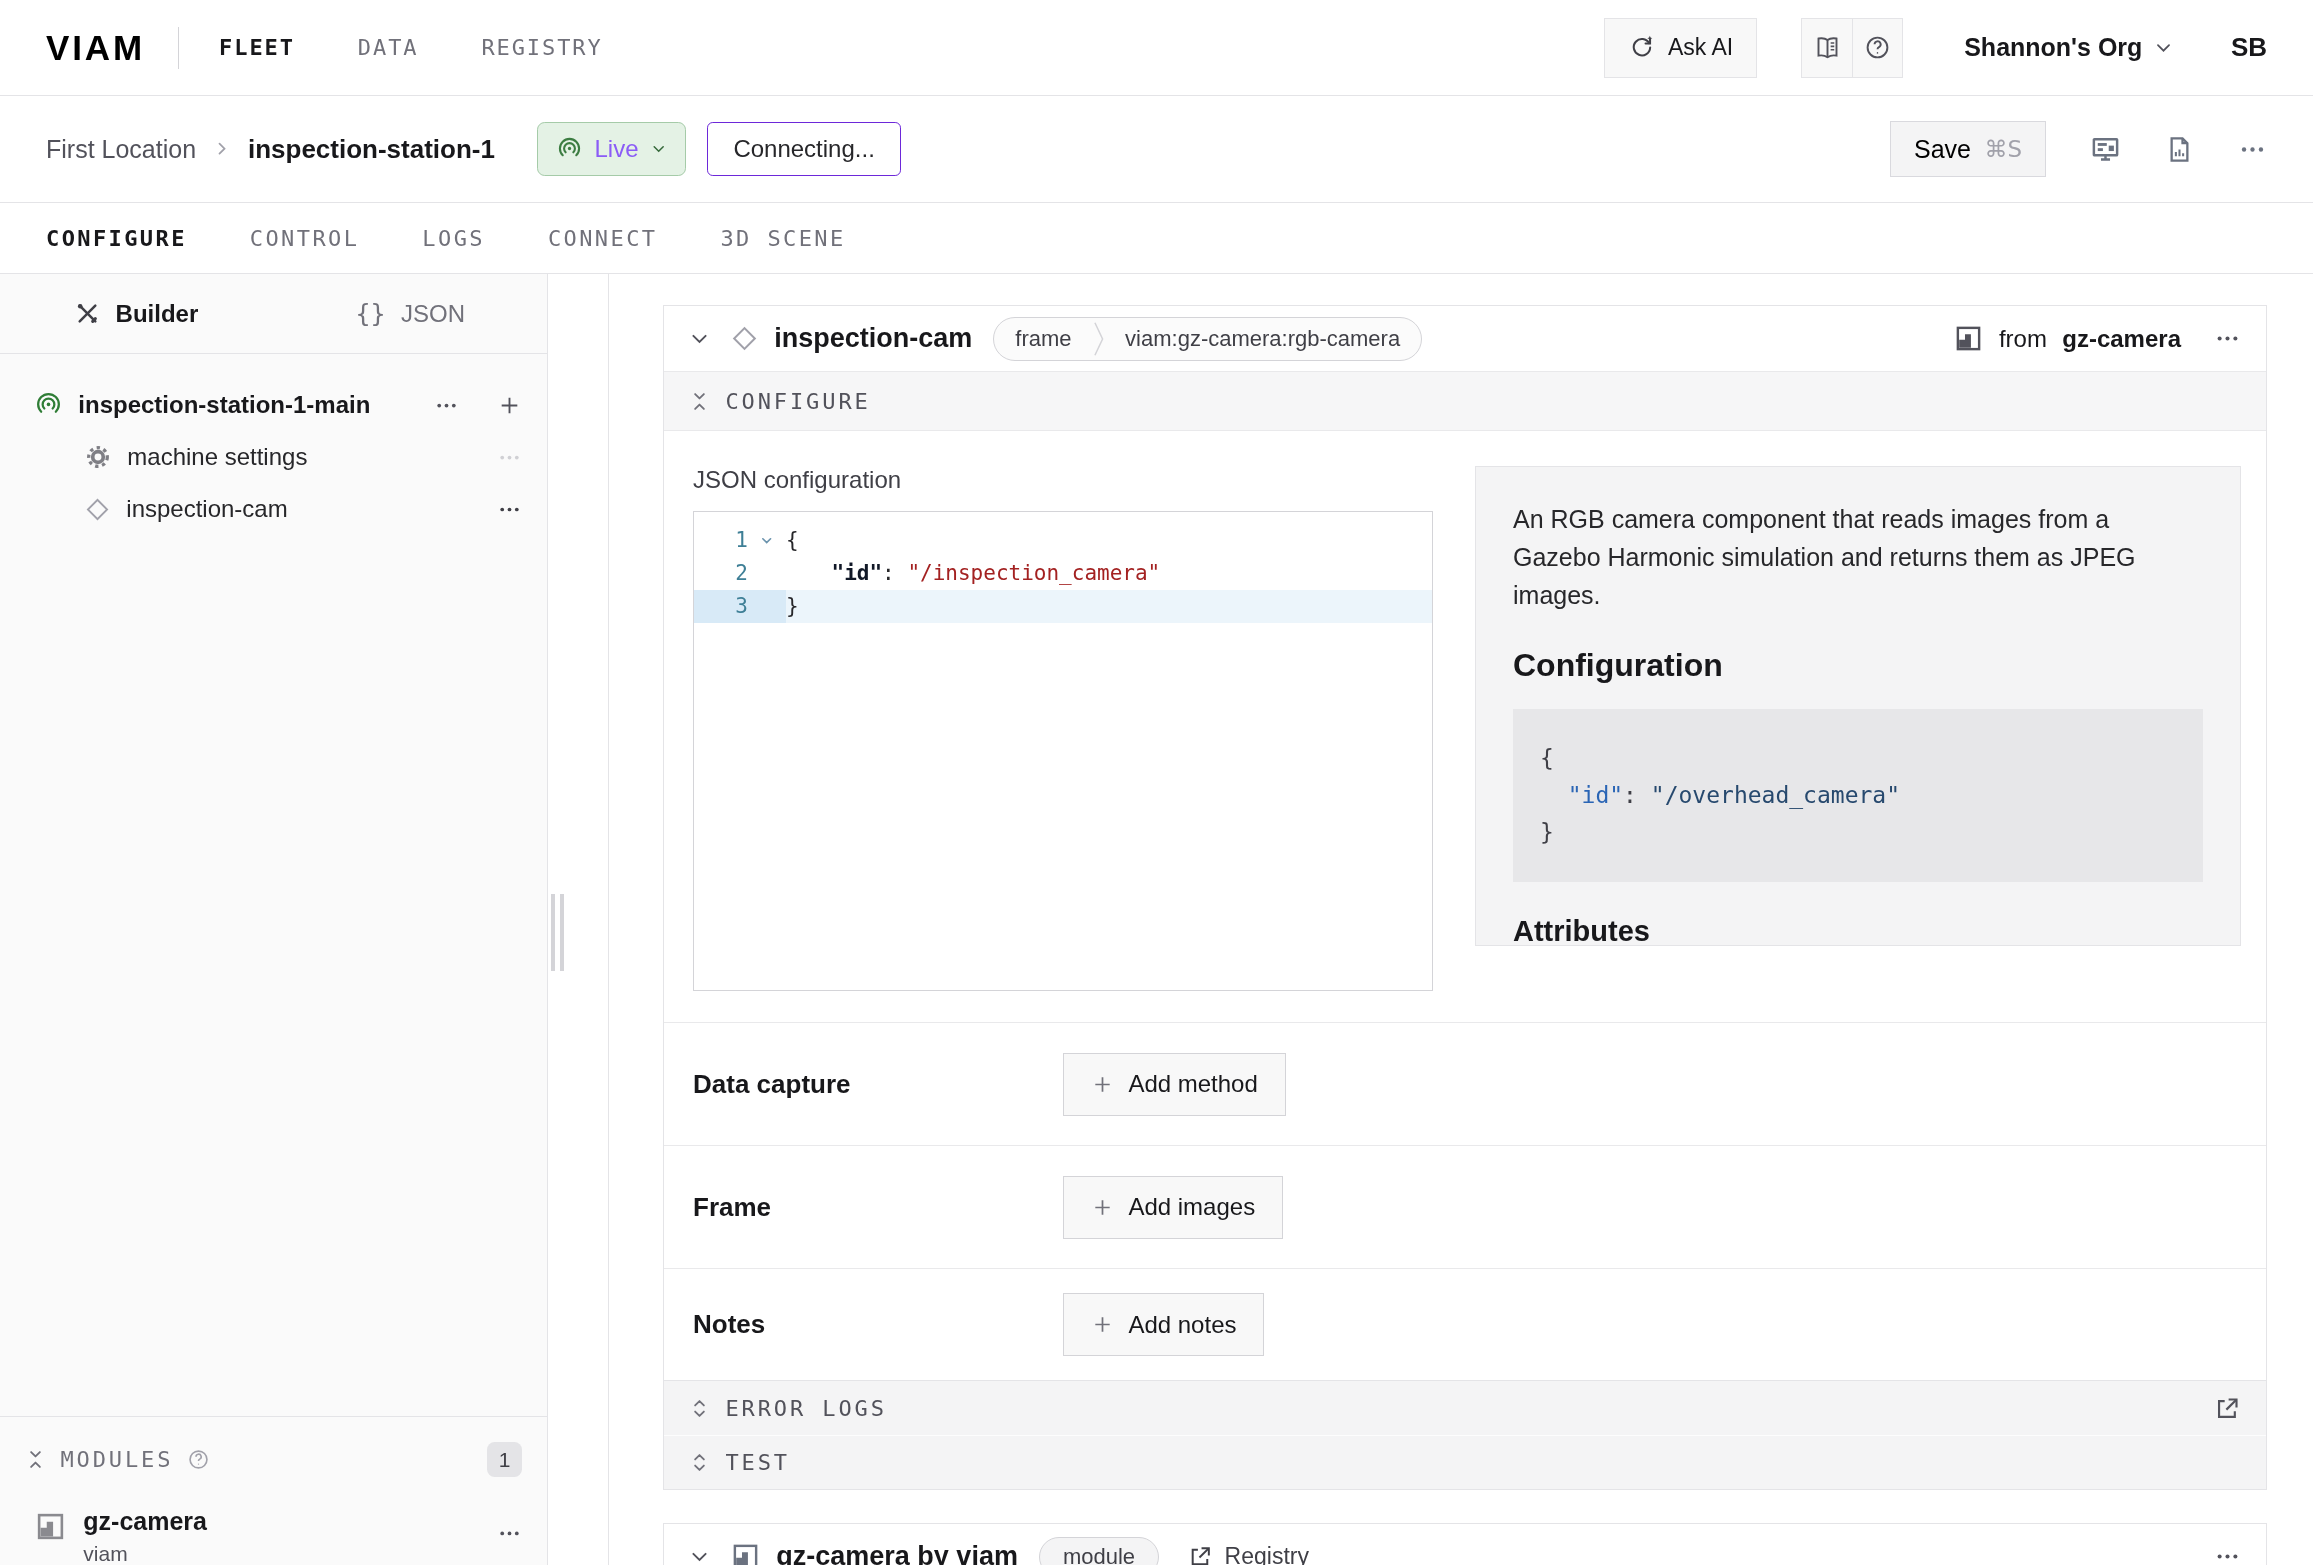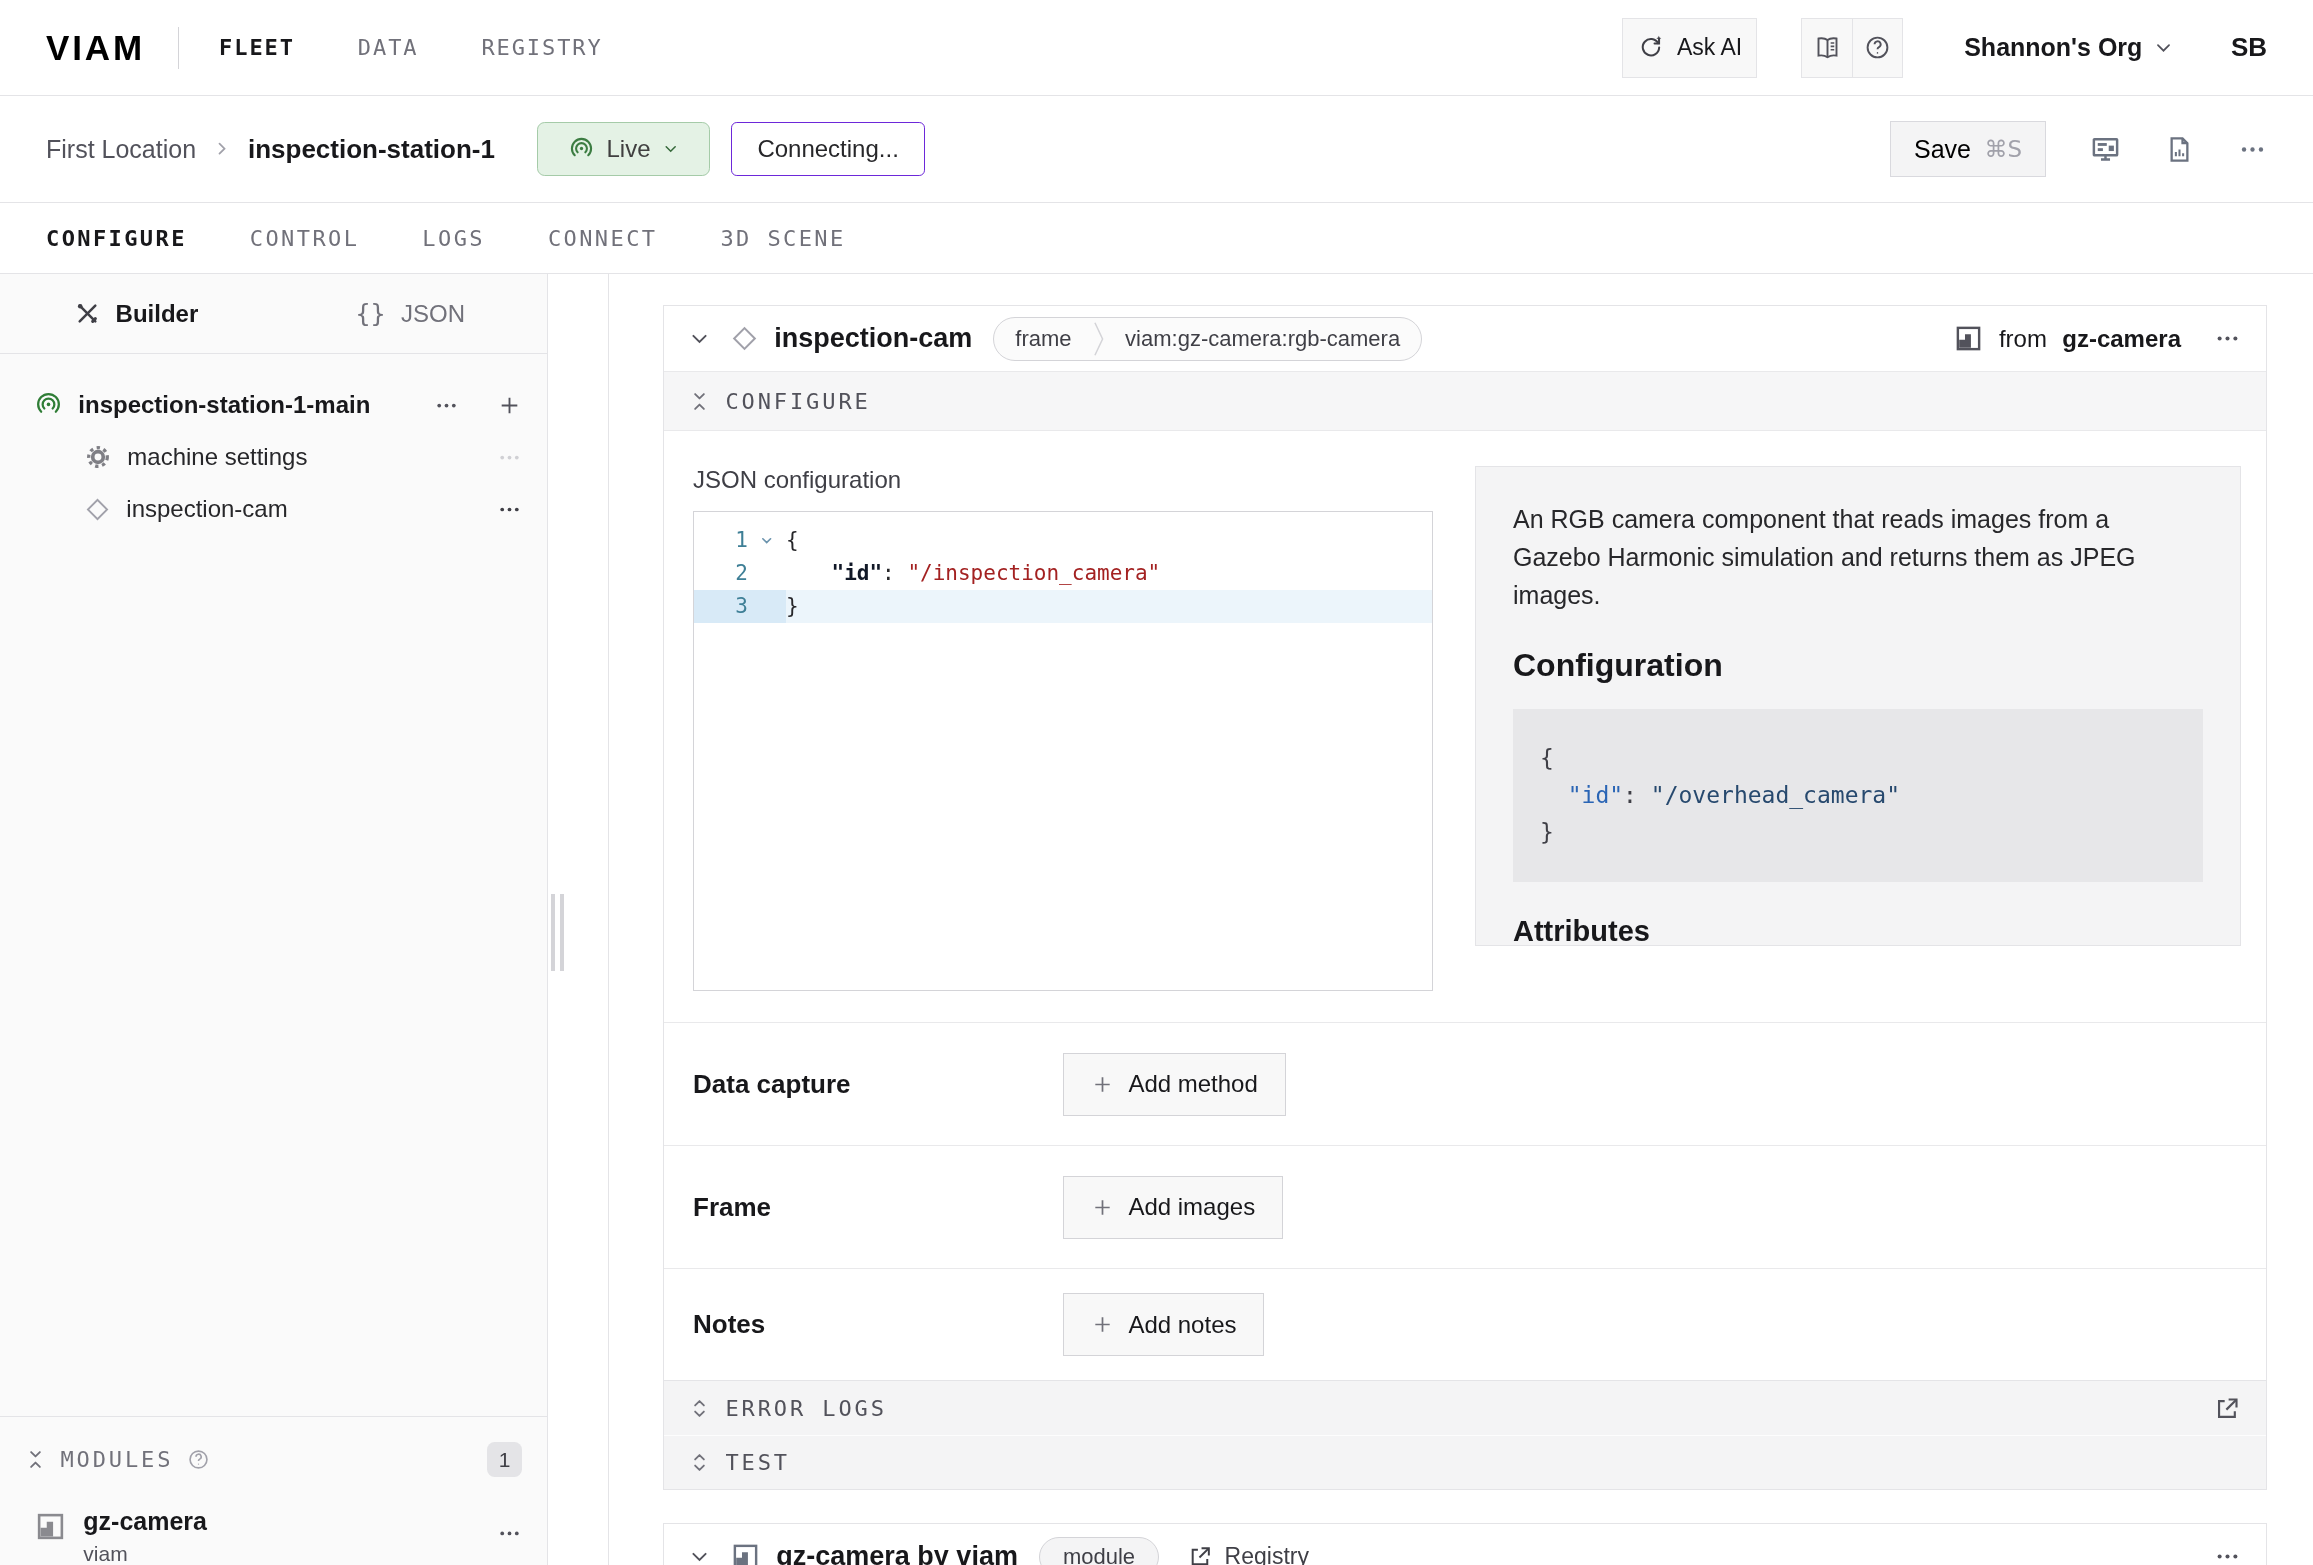--- a/index.html
+++ b/index.html
@@ -11,34 +11,34 @@
   .icn { flex:none; }
 
   
   .topnav { height:96px; flex:none; display:flex; align-items:center; padding:0 46px; border-bottom:1px solid #e4e4e7; background:#fff; }
   .logo { font-size:35px; font-weight:900; letter-spacing:2.9px; color:#000; }
   .nav-div { width:1px; height:42px; background:#d4d4d8; margin:0 40px 0 33px; }
   .navlinks { display:flex; align-items:center; gap:63px; }
   .navlink { font-family:"DejaVu Sans Mono", monospace; font-size:22px; letter-spacing:1.9px; color:#71717a; cursor:pointer; }
   .navlink.active { color:#18181b; font-weight:700; }
   .topnav .grow { flex:1; }
-  .askai { display:flex; align-items:center; gap:13.4px; height:60px; padding:0 14px; background:#f8f8f8; border:1px solid #e4e4e7; font-size:23px; color:#18181b; cursor:pointer; }
+  .askai { display:flex; align-items:center; gap:13.4px; height:60px; padding:0 23px; background:#f8f8f8; border:1px solid #e4e4e7; font-size:23px; color:#18181b; cursor:pointer; }
   .icongroup { display:flex; height:60px; border:1px solid #e4e4e7; background:#f8f8f8; margin-left:44px; }
   .icongroup .gbtn { width:50px; display:flex; align-items:center; justify-content:center; color:#52525b; cursor:pointer; }
   .icongroup .gbtn + .gbtn { border-left:1px solid #e4e4e7; }
   .org { display:flex; align-items:center; gap:11.5px; margin-left:61px; cursor:pointer; }
   .org-name { font-size:25px; font-weight:700; }
   .avatar { margin-left:58px; font-size:26px; font-weight:700; cursor:pointer; }
 
   
   .machinebar { height:106px; flex:none; display:flex; align-items:center; padding:0 46px; background:#fff; }
   .crumb-loc { font-size:25px; color:#52525b; cursor:pointer; }
   .crumb-sep { margin:0 17.3px; color:#a1a1aa; }
   .crumb-machine { font-size:26px; font-weight:700; color:#18181b; }
-  .livebadge { display:flex; align-items:center; gap:12.5px; height:54px; padding:0 31px; margin-left:42px; background:#e4f2e5; border:1px solid #a5cba8; border-radius:7.7px; color:#404040; font-size:24px; cursor:pointer; }
+  .livebadge { display:flex; align-items:center; gap:12.5px; height:54px; padding:0 19px; margin-left:42px; background:#e4f2e5; border:1px solid #a5cba8; border-radius:7.7px; color:#8b5cf6; font-size:24px; cursor:pointer; }
   .connecting { height:54px; display:flex; align-items:center; padding:0 25px; margin-left:21px; background:#fff; border:1px solid #6d28d9; border-radius:5.8px; font-size:24px; color:#27272a; cursor:pointer; }
   .machinebar .grow { flex:1; }
   .savebtn { height:56px; display:flex; align-items:center; gap:13.4px; padding:0 23px; background:#f4f4f5; border:1px solid #d9d9de; font-size:25px; cursor:pointer; }
   .savebtn .kbd { font-family:"DejaVu Sans", sans-serif; font-size:23px; color:#a1a1aa; }
   .mb-icon { margin-left:44px; color:#6b7280; cursor:pointer; }
 
   
   .tabs { height:72px; flex:none; display:flex; align-items:center; gap:63px; padding:0 46px; border-top:1px solid #e4e4e7; border-bottom:1px solid #e4e4e7; background:#fff; }
   .tab { font-family:"DejaVu Sans Mono", monospace; font-size:22px; letter-spacing:2.4px; color:#71717a; cursor:pointer; }
   .tab.active { color:#18181b; font-weight:700; }

